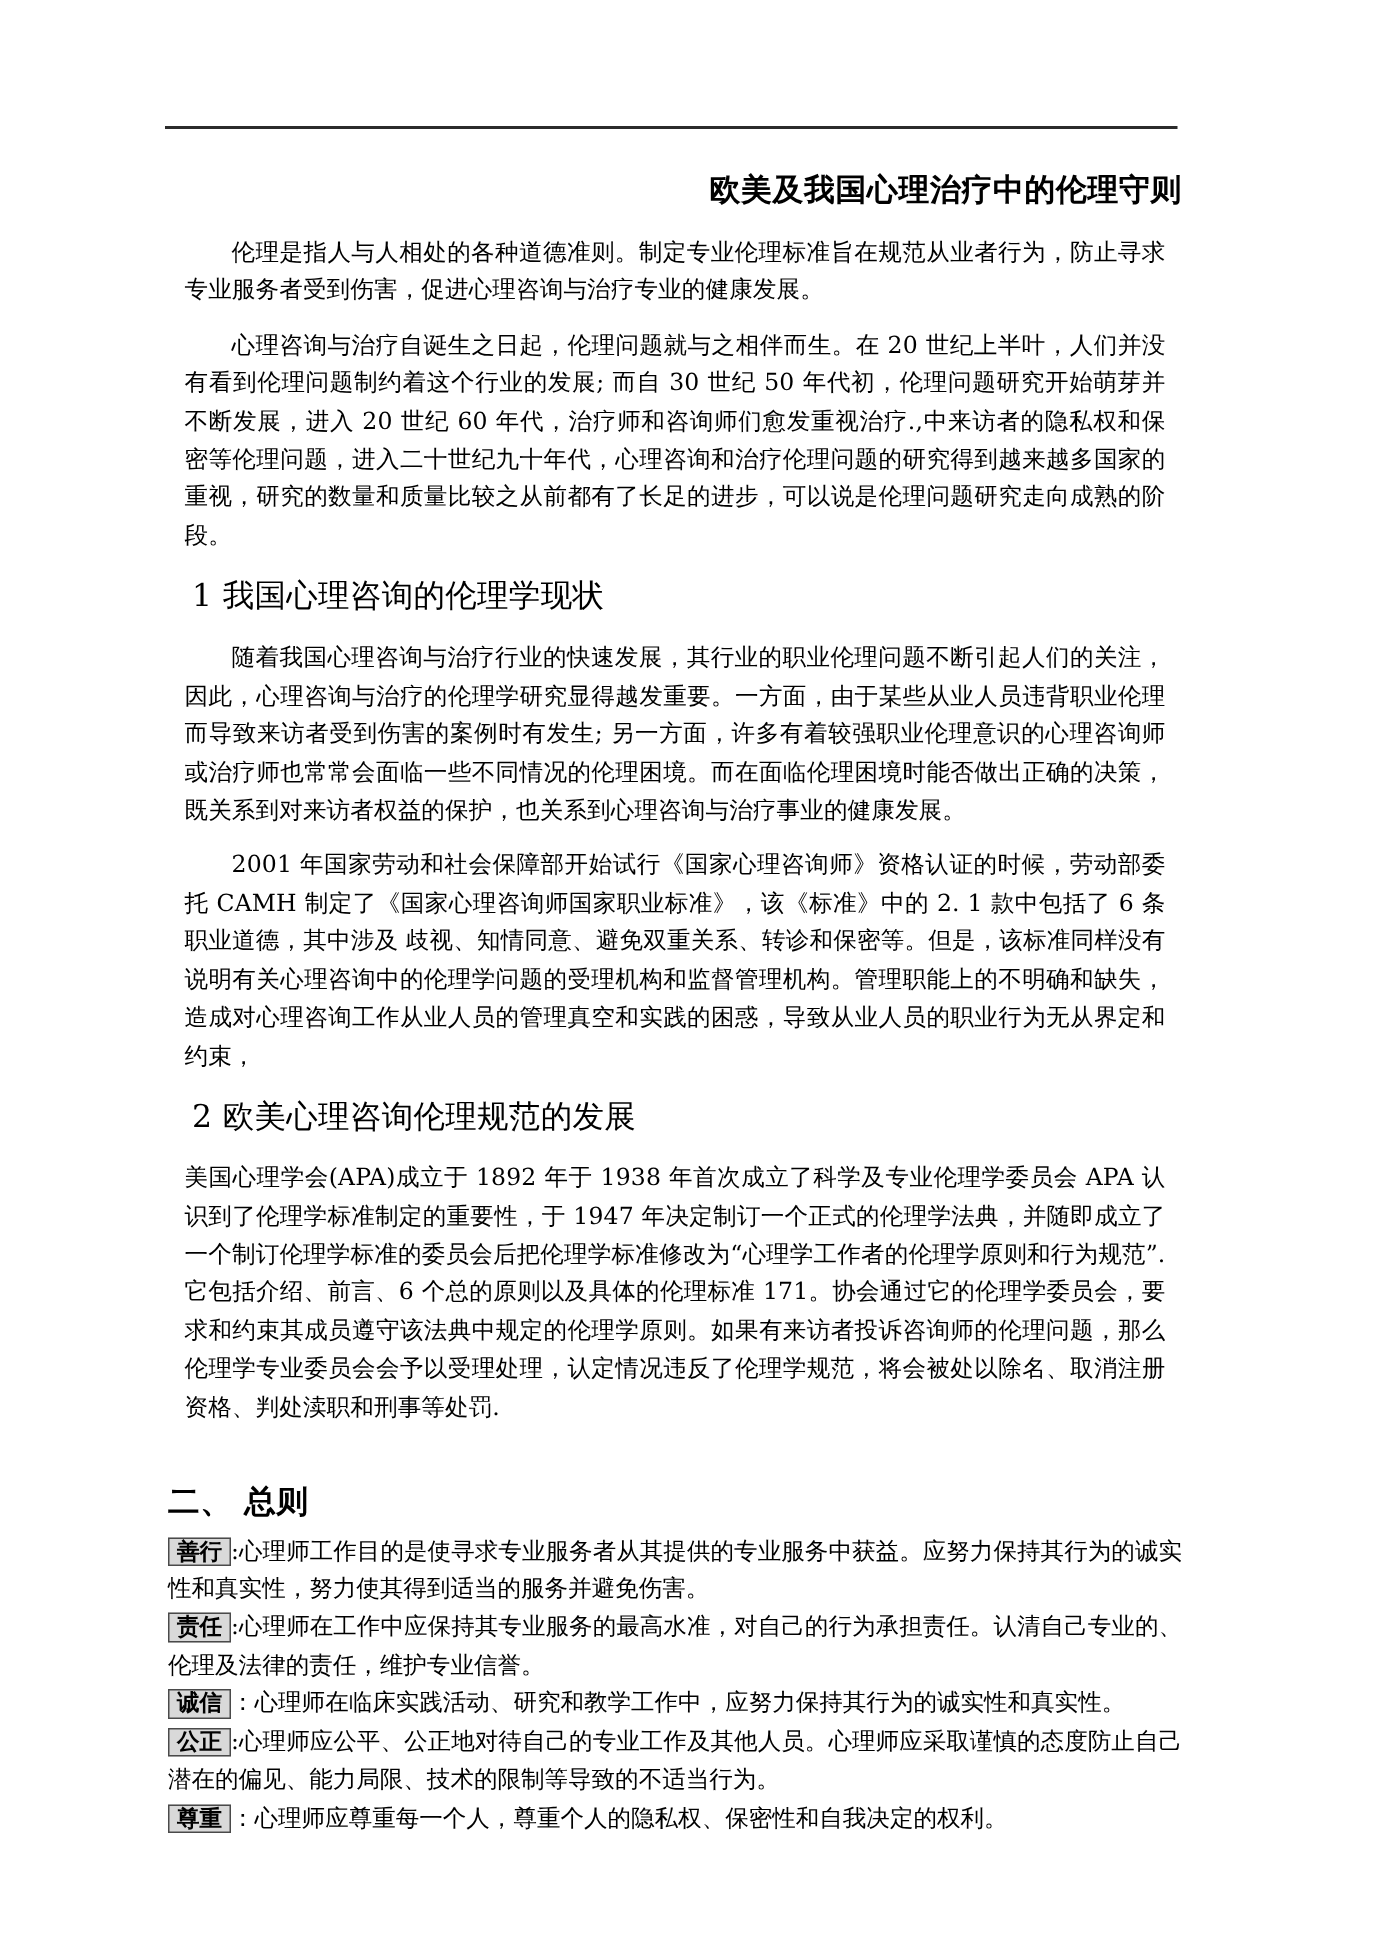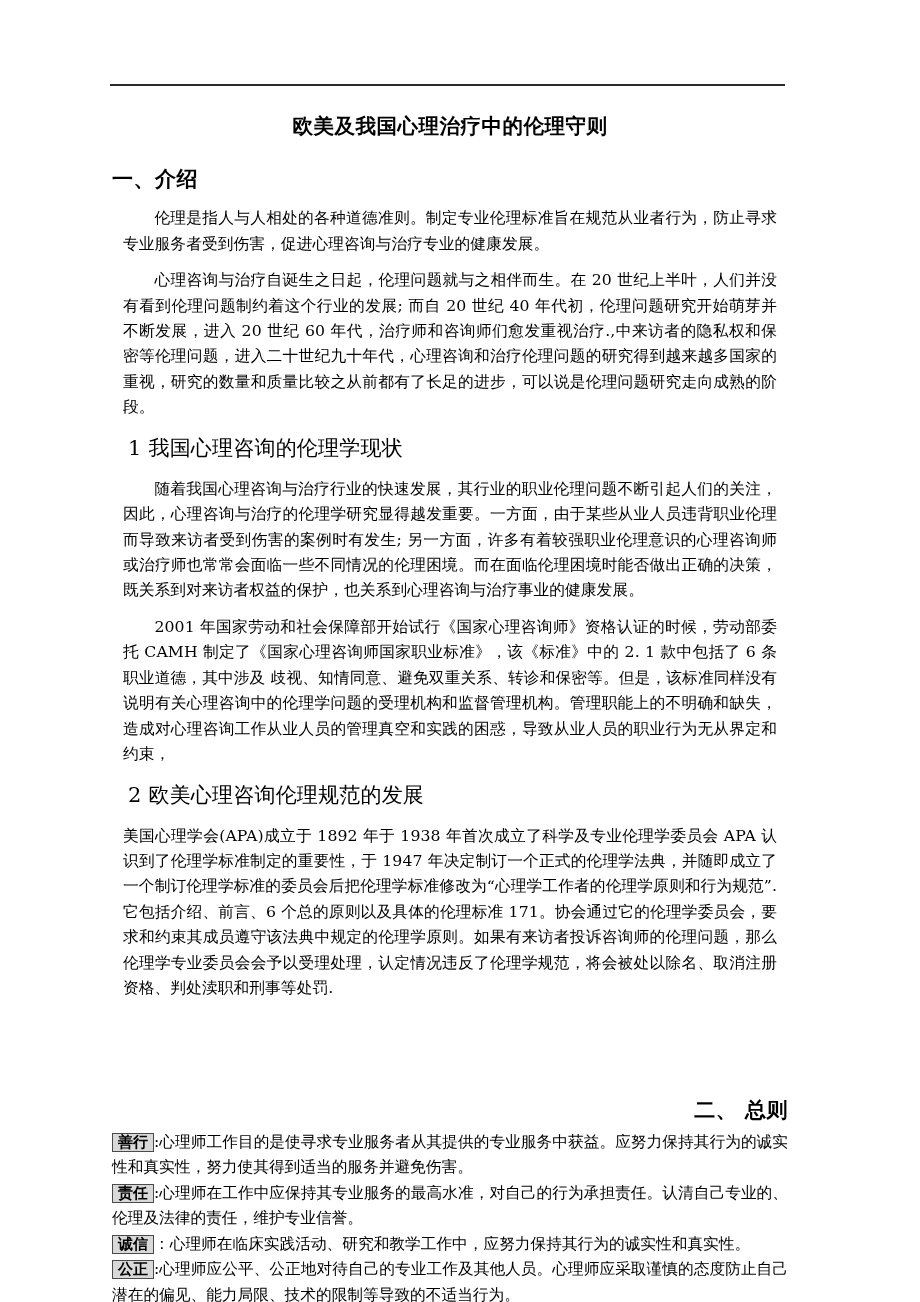--- a/index.html
+++ b/index.html
@@ -32,37 +32,36 @@
   }
   .content {
     position: absolute;
     left: 112px;
     top: 103px;
     width: 676px;
   }
   .doc-title {
     font-size: 20.5px;
     font-weight: bold;
-    text-align: center;
+    text-align: right;
     letter-spacing: 0.5px;
     margin: 0;
     padding-top: 8px;
     padding-bottom: 2px;
     line-height: 1.5;
   }
   h2.section-head {
     font-size: 21px;
     font-weight: bold;
     margin: 20px 0 4px 0;
     line-height: 1.45;
     letter-spacing: 0.5px;
   }
   h2.section-head.spaced {
-    margin-top: 94px;
-    text-align: right;
+    margin-top: 36px;
   }
   h3.sub-head {
     font-size: 21px;
     font-weight: normal;
     margin: 1px 0 0 16px;
     line-height: 1.62;
     letter-spacing: 0.2px;
   }
   p.body-text {
     font-size: 15.7px;
@@ -98,24 +97,23 @@
 <body>
 
 <div class="page">
 
   <div class="header-rule"></div>
 
   <div class="content">
 
     <h1 class="doc-title">欧美及我国心理治疗中的伦理守则</h1>
 
-    <h2 class="section-head">一、介绍</h2>
 
     <p class="body-text indent">伦理是指人与人相处的各种道德准则。制定专业伦理标准旨在规范从业者行为，防止寻求专业服务者受到伤害，促进心理咨询与治疗专业的健康发展。</p>
-    <p class="body-text indent">心理咨询与治疗自诞生之日起，伦理问题就与之相伴而生。在 20 世纪上半叶，人们并没有看到伦理问题制约着这个行业的发展; 而自 20 世纪 40 年代初，伦理问题研究开始萌芽并不断发展，进入 20 世纪 60 年代，治疗师和咨询师们愈发重视治疗.,中来访者的隐私权和保密等伦理问题，进入二十世纪九十年代，心理咨询和治疗伦理问题的研究得到越来越多国家的重视，研究的数量和质量比较之从前都有了长足的进步，可以说是伦理问题研究走向成熟的阶段。</p>
+    <p class="body-text indent">心理咨询与治疗自诞生之日起，伦理问题就与之相伴而生。在 20 世纪上半叶，人们并没有看到伦理问题制约着这个行业的发展; 而自 30 世纪 50 年代初，伦理问题研究开始萌芽并不断发展，进入 20 世纪 60 年代，治疗师和咨询师们愈发重视治疗.,中来访者的隐私权和保密等伦理问题，进入二十世纪九十年代，心理咨询和治疗伦理问题的研究得到越来越多国家的重视，研究的数量和质量比较之从前都有了长足的进步，可以说是伦理问题研究走向成熟的阶段。</p>
 
     <h3 class="sub-head">1  我国心理咨询的伦理学现状</h3>
     <p class="body-text indent">随着我国心理咨询与治疗行业的快速发展，其行业的职业伦理问题不断引起人们的关注，因此，心理咨询与治疗的伦理学研究显得越发重要。一方面，由于某些从业人员违背职业伦理而导致来访者受到伤害的案例时有发生; 另一方面，许多有着较强职业伦理意识的心理咨询师或治疗师也常常会面临一些不同情况的伦理困境。而在面临伦理困境时能否做出正确的决策，既关系到对来访者权益的保护，也关系到心理咨询与治疗事业的健康发展。</p>
     <p class="body-text indent">2001 年国家劳动和社会保障部开始试行《国家心理咨询师》资格认证的时候，劳动部委托 CAMH 制定了《国家心理咨询师国家职业标准》，该《标准》中的 2. 1 款中包括了 6 条职业道德，其中涉及 歧视、知情同意、避免双重关系、转诊和保密等。但是，该标准同样没有说明有关心理咨询中的伦理学问题的受理机构和监督管理机构。管理职能上的不明确和缺失，造成对心理咨询工作从业人员的管理真空和实践的困惑，导致从业人员的职业行为无从界定和约束，</p>
 
     <h3 class="sub-head">2 欧美心理咨询伦理规范的发展</h3>
     <p class="body-text">美国心理学会(APA)成立于 1892 年于 1938 年首次成立了科学及专业伦理学委员会 APA 认识到了伦理学标准制定的重要性，于 1947 年决定制订一个正式的伦理学法典，并随即成立了一个制订伦理学标准的委员会后把伦理学标准修改为“心理学工作者的伦理学原则和行为规范”.它包括介绍、前言、6 个总的原则以及具体的伦理标准 171。协会通过它的伦理学委员会，要求和约束其成员遵守该法典中规定的伦理学原则。如果有来访者投诉咨询师的伦理问题，那么伦理学专业委员会会予以受理处理，认定情况违反了伦理学规范，将会被处以除名、取消注册资格、判处渎职和刑事等处罚.</p>
 
     <h2 class="section-head spaced">二、 总则</h2>
 

